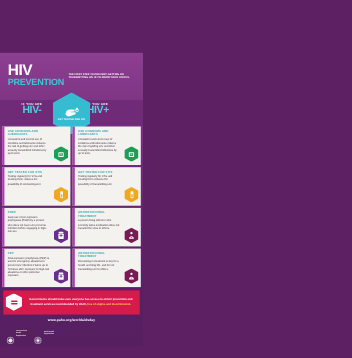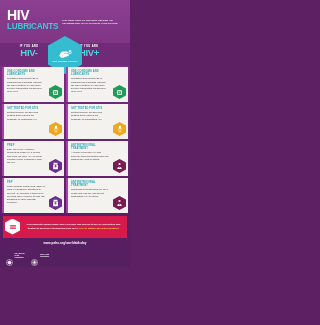--- a/index.html
+++ b/index.html
@@ -5,20 +5,21 @@
   html,body{margin:0;padding:0;}
   body{
     width:130px;height:325px;overflow:hidden;
     font-family:"Liberation Sans","DejaVu Sans",sans-serif;
     background:#5d2063;
   }
   .poster{
     position:relative;width:130px;height:267px;
     background:linear-gradient(180deg,#8d3f91 0%,#7a3180 22%,#66246f 55%,#5a1f66 78%,#55205f 100%);
     overflow:hidden;
+    margin-top:48px;
   }
 
   
   .header{padding:9px 6px 2px 7px;display:flex;align-items:flex-start;}
   .titlewrap{flex:0 0 auto;}
   .t-hiv{
     font-size:14px;line-height:12px;font-weight:bold;color:#ffffff;
     letter-spacing:-0.4px;
   }
   .t-prev{
@@ -135,21 +136,21 @@
   }
 </style>
 </head>
 <body>
 
 <div class="poster">
 
   <div class="header">
     <div class="titlewrap">
       <div class="t-hiv">HIV</div>
-      <div class="t-prev">LUBRICANTS</div>
+      <div class="t-prev">PREVENTION</div>
     </div>
     <div class="subtitle">THE FIRST STEP TO PREVENT GETTING OR TRANSMITTING HIV IS TO KNOW YOUR STATUS.</div>
   </div>
 
   <div class="heroband">
     <div class="band-bg"></div>
 
     <div class="col-head left">
       <div class="ch-small">IF YOU ARE</div>
       <div class="ch-big">HIV-</div>

